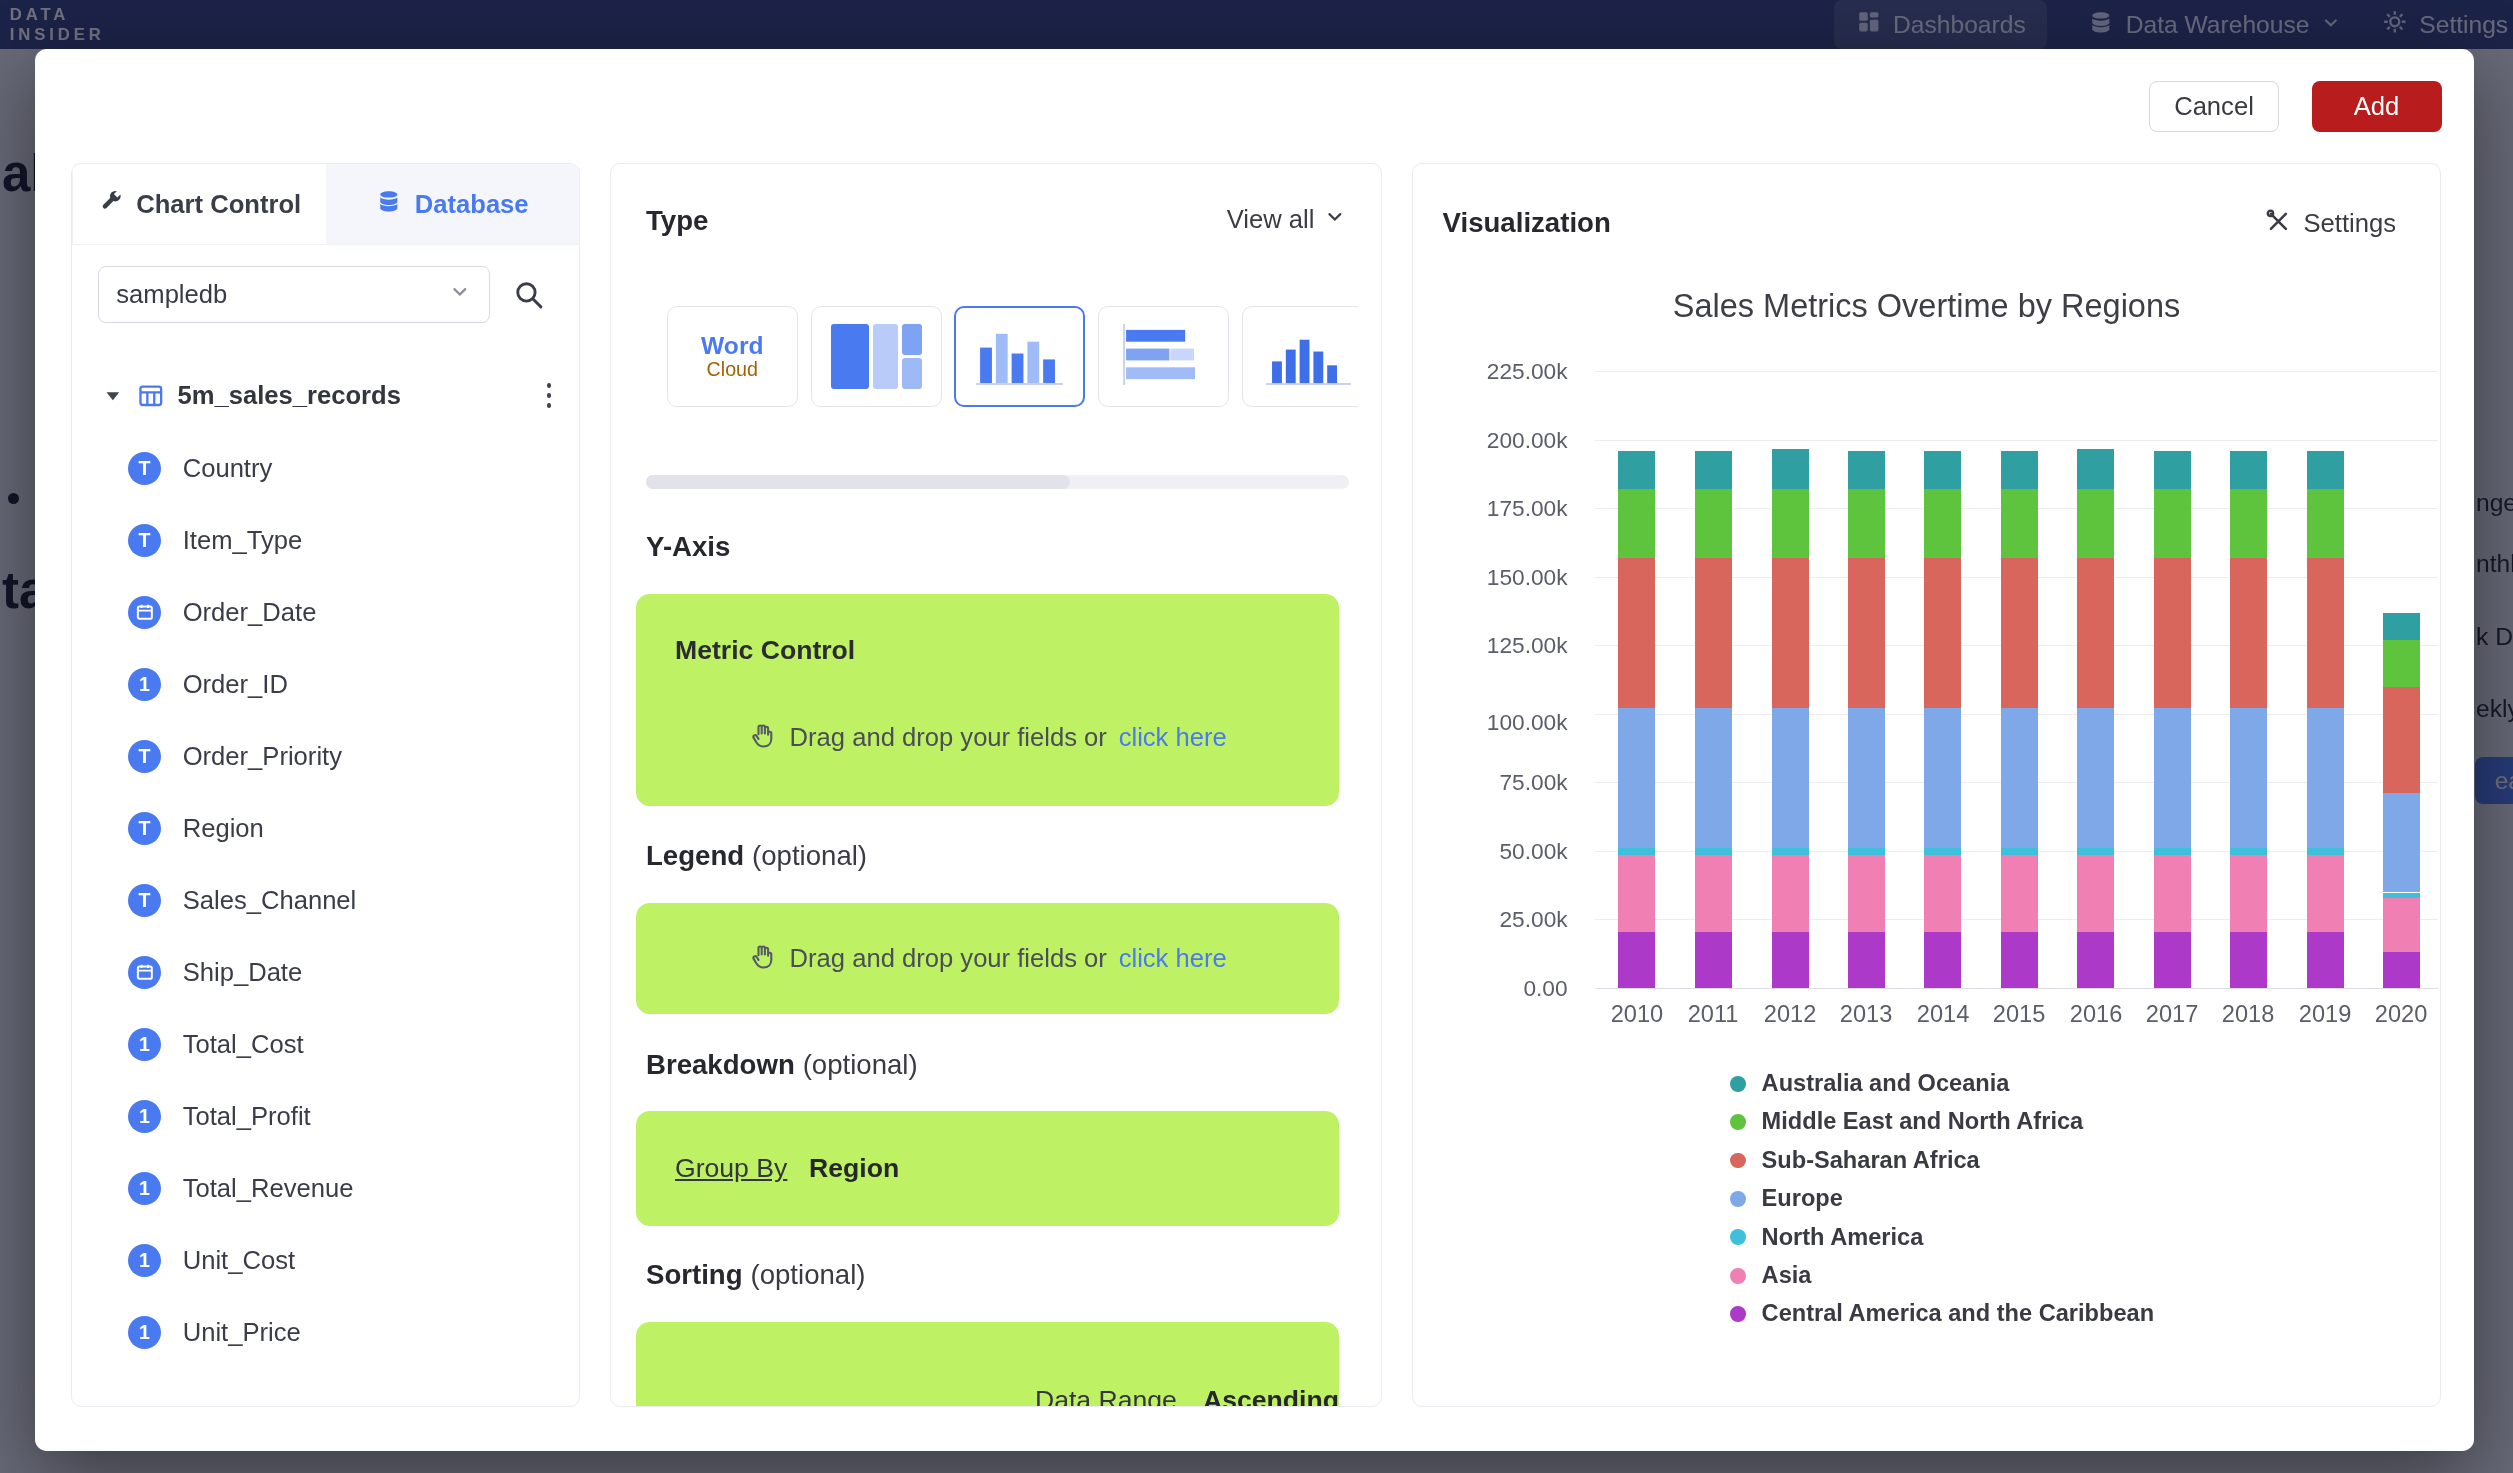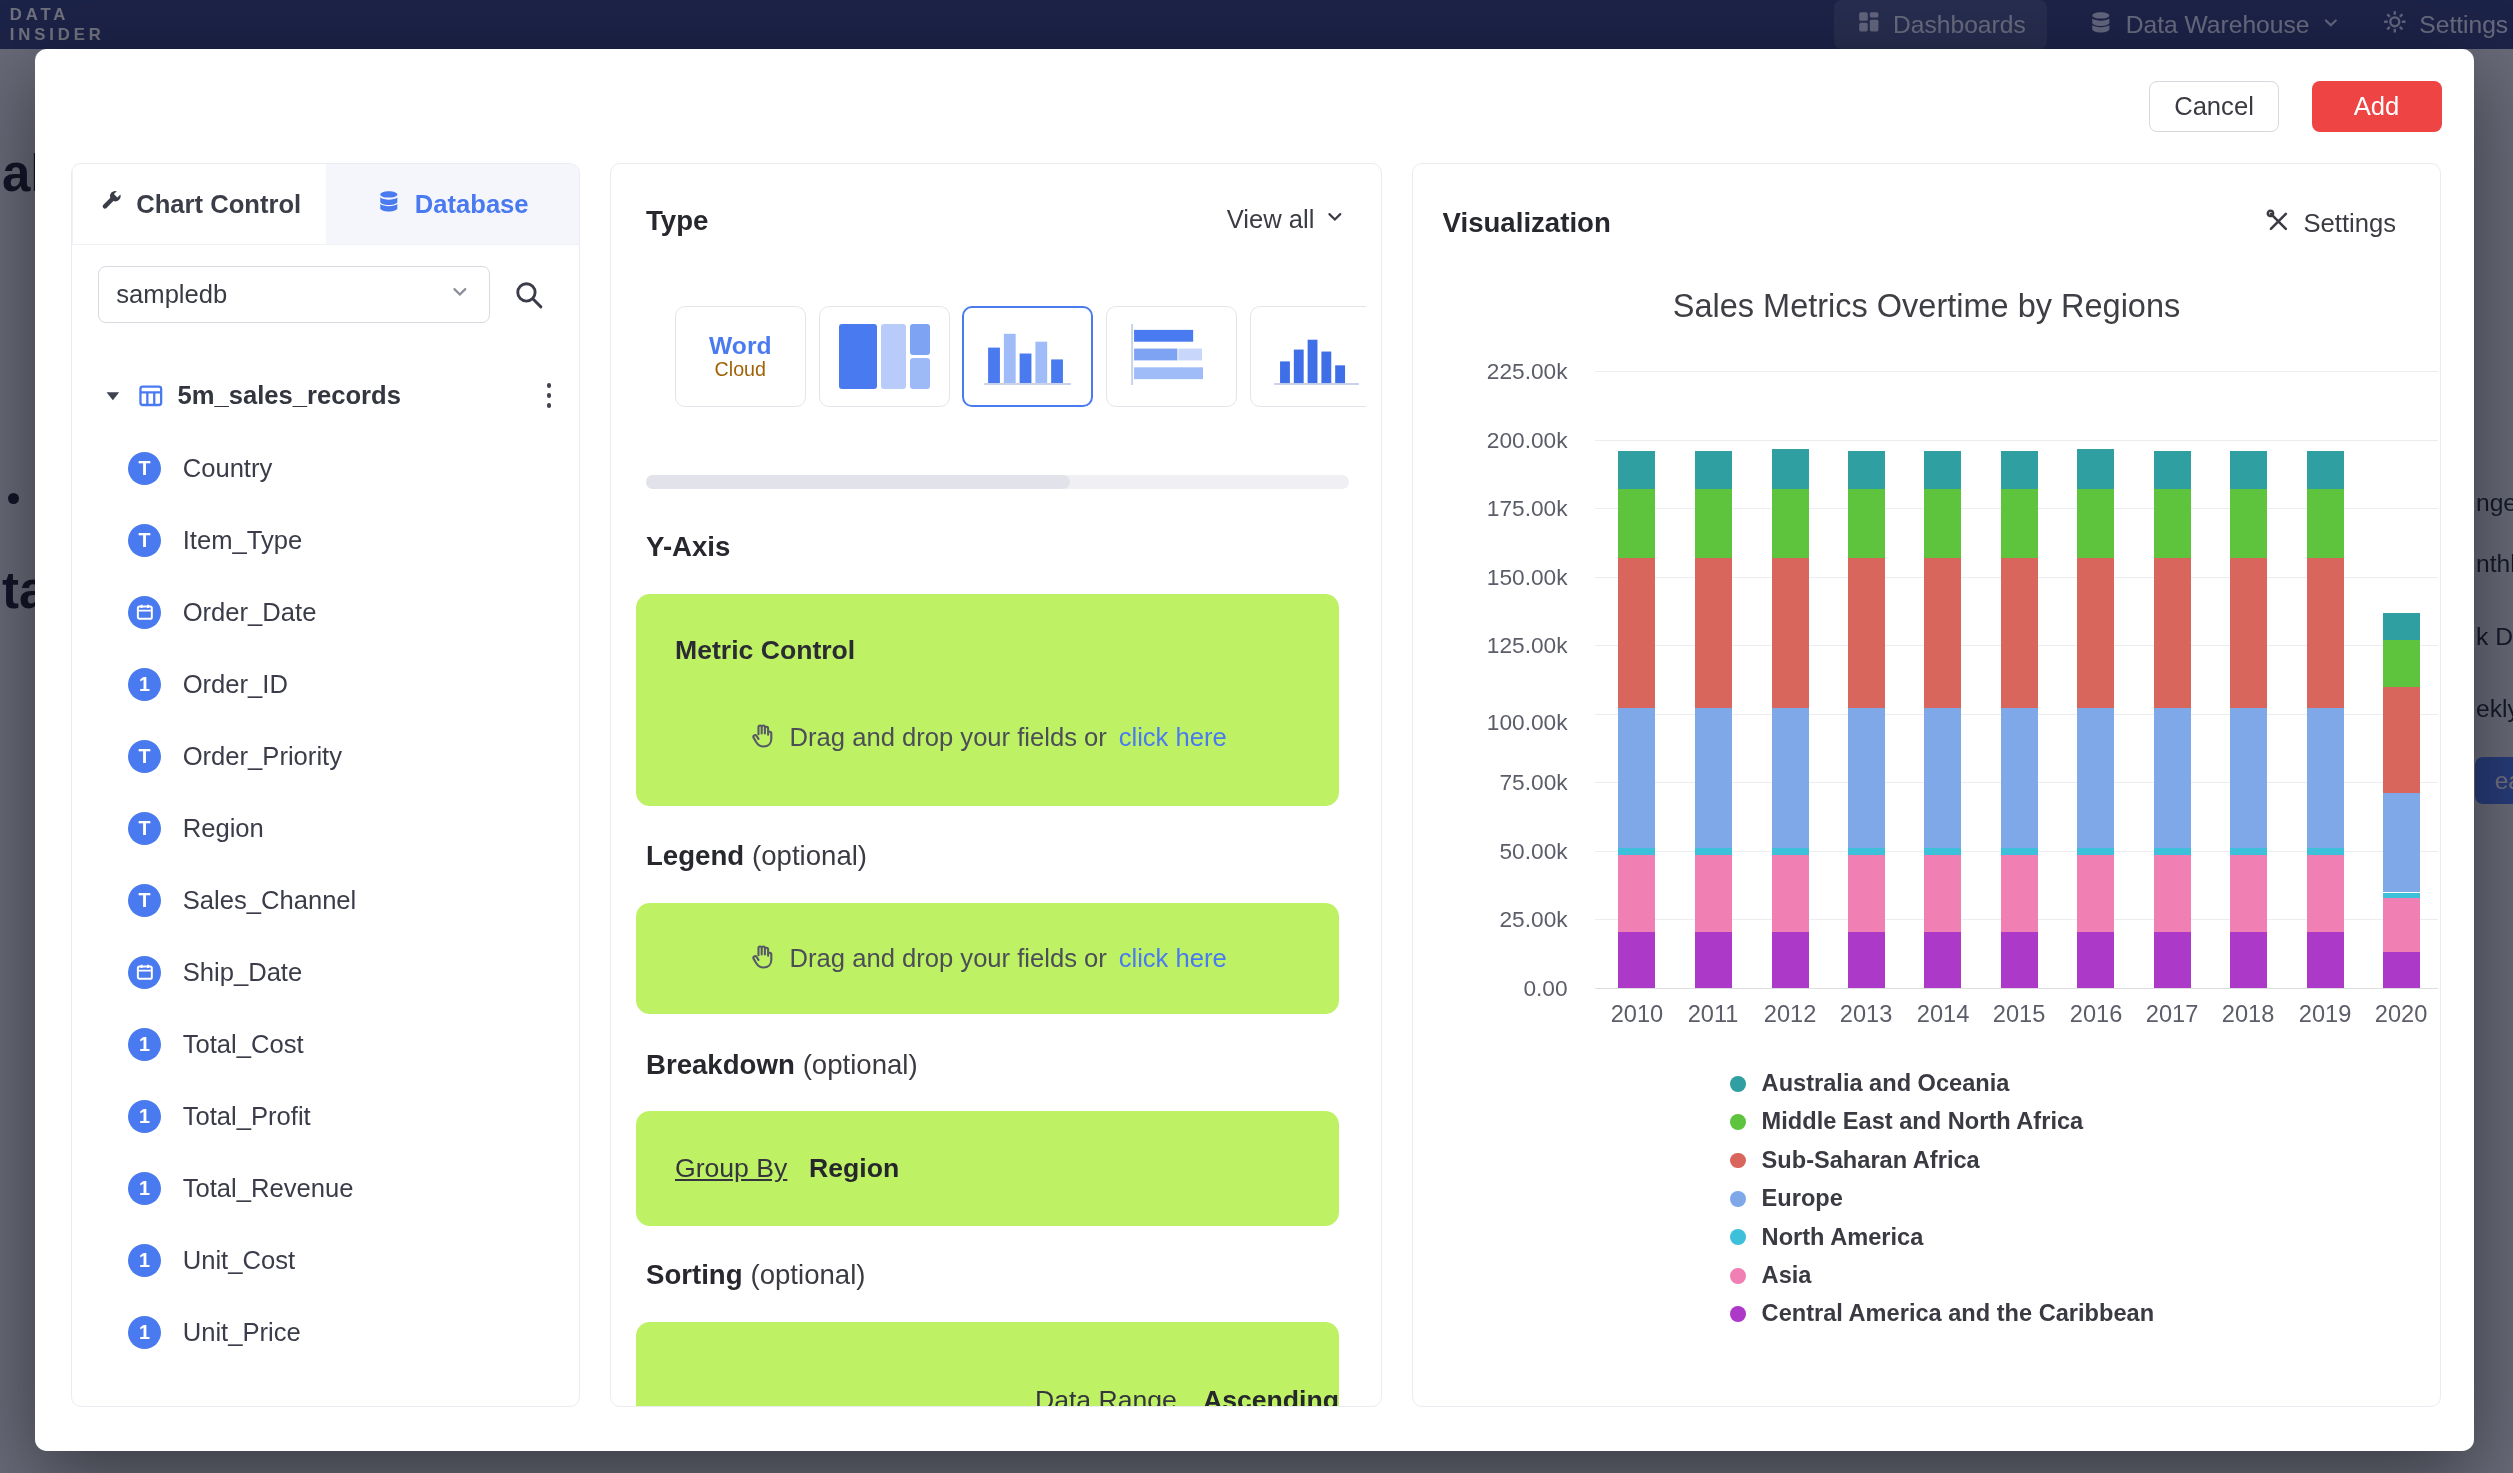--- a/index.html
+++ b/index.html
@@ -27,21 +27,21 @@
   .overlay { position:absolute; inset:0; background:rgba(16,18,38,.6); z-index:2; }
 
   
   .modal { position:absolute; left:35px; top:49px; width:2439px; height:1402px; background:#fff;
            border-radius:11.8px; z-index:3; box-shadow:0 23.6px 79px rgba(0,0,0,.45); }
   .modal-title { position:absolute; left:36px; top:31.5px; font-size:39px; font-weight:500;
                  color:#2f3037; letter-spacing:0.5px; }
   .btn { position:absolute; top:31.5px; height:51px; width:130px; border-radius:7.9px; font-size:25.6px;
          display:flex; align-items:center; justify-content:center; cursor:pointer; }
   .btn-cancel { right:195px; background:#fff; border:1px solid #d7d8de; color:#3a3b42; }
-  .btn-add { right:32.5px; background:#ef4444; color:#fff; border:none; }
+  .btn-add { right:32.5px; background:#b91c1c; color:#fff; border:none; }
 
   .panel { position:absolute; top:114px; height:1244px; background:#fff; border:1px solid #ebecf2;
            border-radius:9.9px; }
   #left-panel { left:36px; width:509px; overflow:hidden; }
   #middle-panel { left:575px; width:772px; overflow:hidden; }
   #right-panel { left:1377px; width:1029px; overflow:hidden; }
 
   
   .tabs { display:flex; height:81px; border-bottom:1px solid #f0f1f5; }
   .tab { flex:1; display:flex; align-items:center; justify-content:center; gap:12.8px;
@@ -64,21 +64,21 @@
   .f-icon { width:33px; height:33px; border-radius:50%; background:#4a7af0; color:#fff; flex:0 0 auto;
             display:flex; align-items:center; justify-content:center; font-size:19.7px; font-weight:bold; }
   .f-label { margin-left:21.7px; font-size:25.6px; color:#3a3d49; }
 
   
   .sec-title { font-size:27.6px; font-weight:bold; color:#27282e; }
   .sec-opt { font-weight:400; color:#3a3b42; margin-left:7.9px; }
   #type-title { position:absolute; top:41px; left:35px; }
   #view-all { position:absolute; top:41px; right:35px; display:flex; align-items:center; gap:9.9px;
               font-size:25.6px; color:#3b3c43; cursor:pointer; }
-  .cards { position:absolute; top:142px; left:52px; width:703px; height:106px; display:flex; gap:12.8px;
+  .cards { position:absolute; top:142px; left:44px; width:703px; height:106px; display:flex; gap:12.8px;
            padding-left:11.8px; overflow:hidden; }
   .card { min-width:131px; width:131px; height:101px; border:1px solid #e3e5eb; border-radius:9.9px;
           background:#fff; display:flex; align-items:center; justify-content:center; cursor:pointer; }
   .card.selected { border:2px solid #4a7af0; }
   .wc { text-align:center; line-height:1.05; }
   .wc-a { display:block; color:#4a7af0; font-weight:bold; font-size:24.6px; }
   .wc-b { display:block; color:#a16207; font-size:19.7px; }
   .tm { width:91px; height:65px; display:grid; grid-template-columns:1.2fr .8fr .6fr;
         grid-template-rows:1fr 1fr; gap:3.9px; }
   .tm-a { grid-row:1/3; background:#4a7af0; border-radius:3px; }

